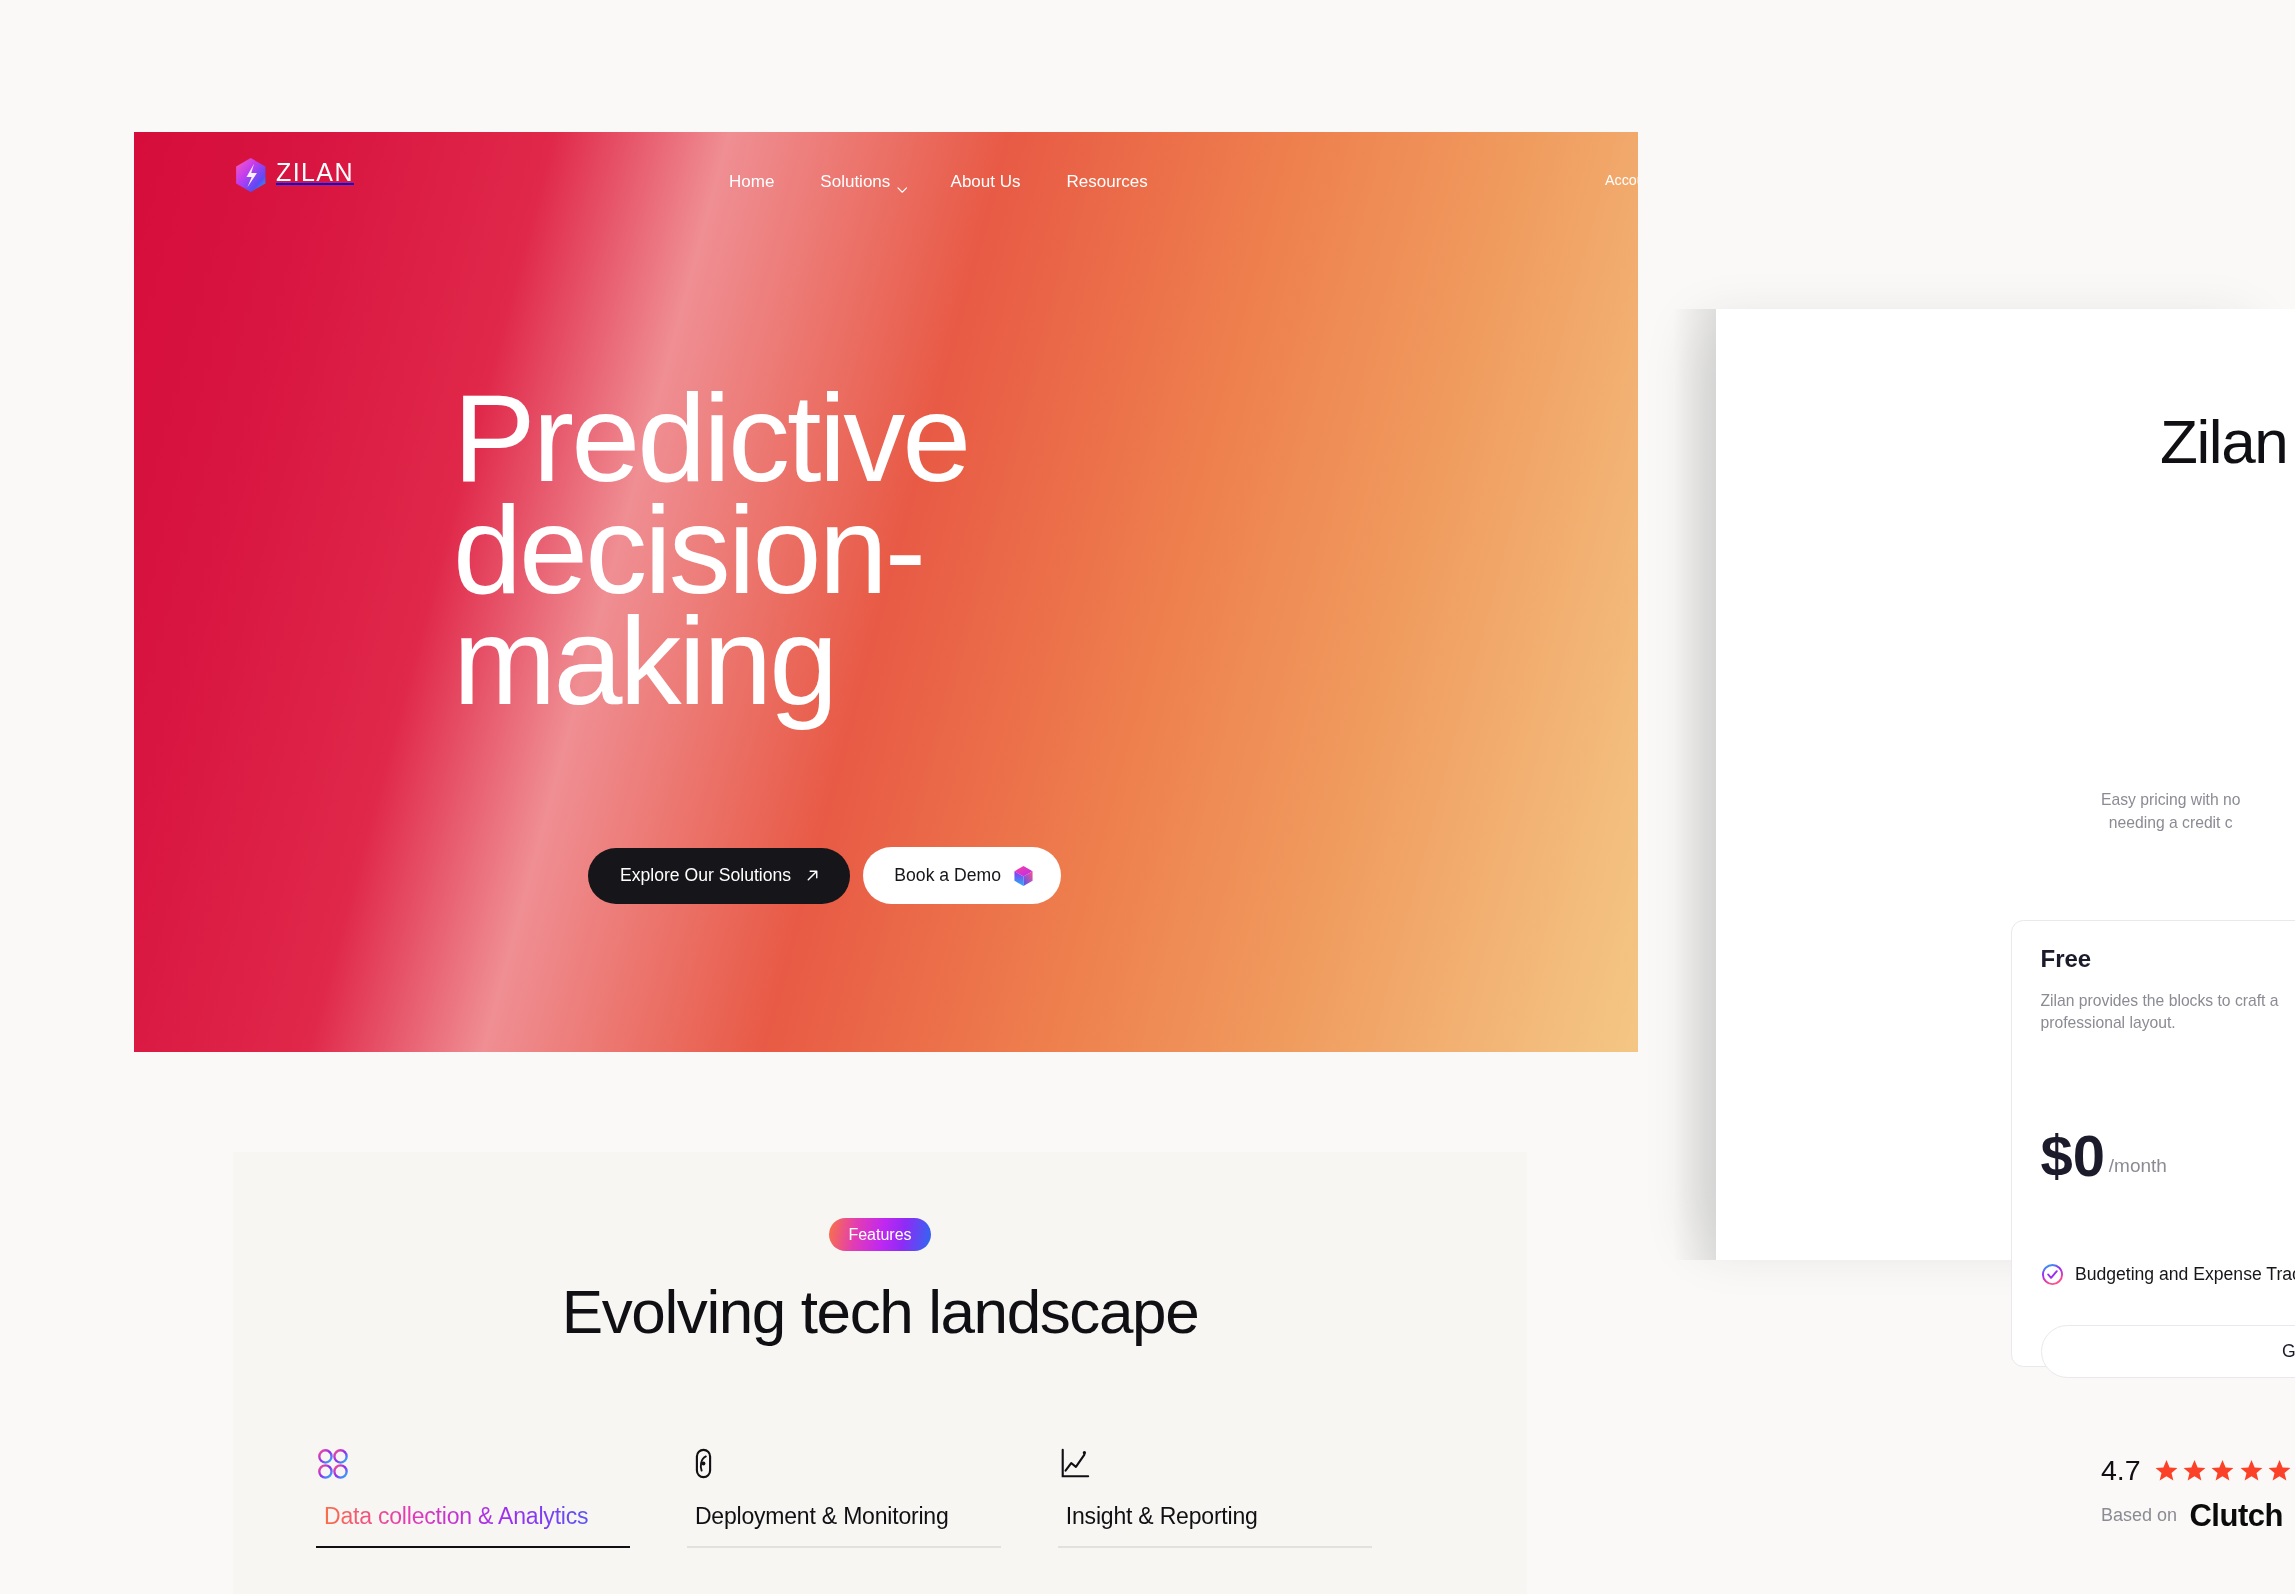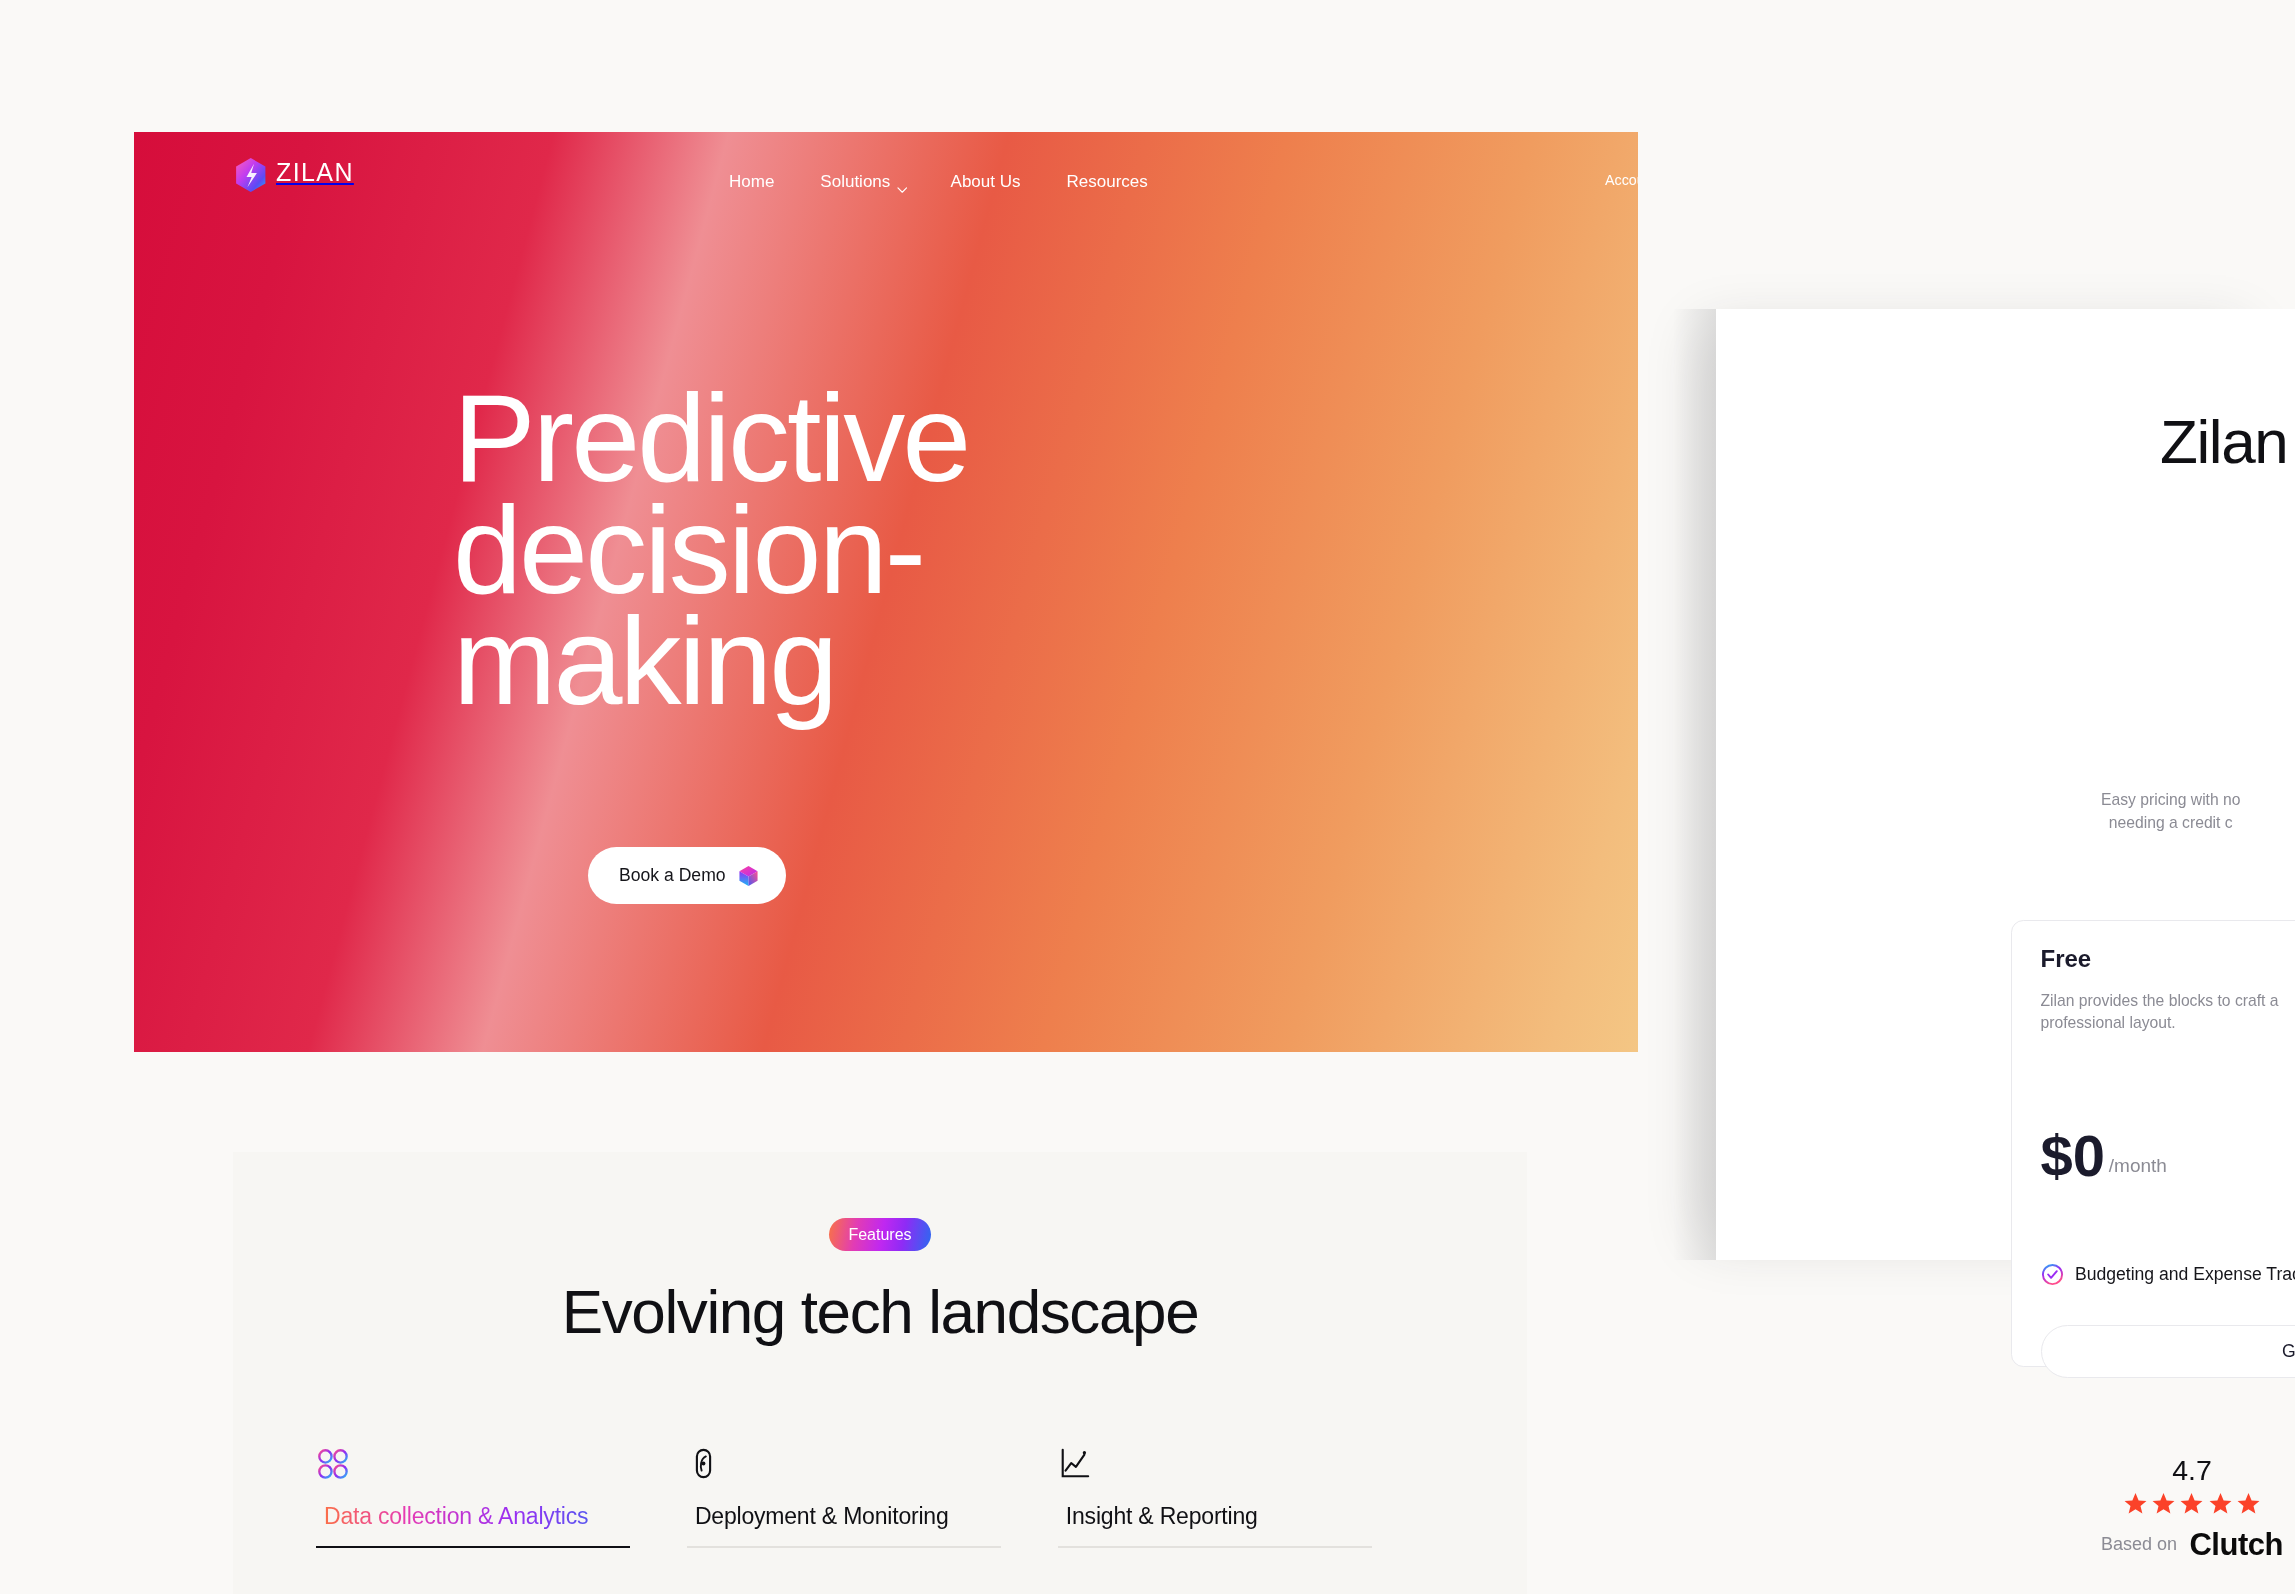--- a/index.html
+++ b/index.html
@@ -189,21 +189,21 @@
     position:absolute; left:28.5px; top:404px;
     width:613px; height:53px;
     border:1.4px solid #e9e9ed; border-radius:475px; background:#fff;
     display:flex; align-items:center; justify-content:center;
     font-size:17.6px; font-weight:500; color:#1b1b2c; cursor:pointer;
     font-family:inherit;
   }
 
   
   .rating{ position:absolute; left:2101px; top:1454px; }
-  .rating-top{ display:flex; align-items:center; gap:4px;flex-direction:column; }
+  .rating-top{ display:flex; align-items:center; gap:13px; }
   .rating-score{ font-size:28.5px; font-weight:500; color:#101014; }
   .stars{ display:flex; gap:3.3px; }
   .star{ width:25px; height:25px; }
   .rating-bot{ display:flex; align-items:center; gap:12.4px; margin-top:10.5px; }
   .based-on{ font-size:18px; color:#8b8b94; }
   .clutch{ font-size:31px; font-weight:700; color:#0b0b0b; letter-spacing:-0.5px; }
 </style>
 </head>
 <body>
 
@@ -250,20 +250,28 @@
     </div>
 
     <a class="nav-account" href="#">Account</a>
   </nav>
 
   <h1 class="headline">Predictive
 decision-
 making</h1>
 
   <div class="cta-row">
+    <button class="btn btn-dark">
+      <span>Explore Our Solutions</span>
+      <span class="arrow-ne">
+        <svg width="17" height="17" viewBox="0 0 36 36">
+          <path d="M9 27 L27 9 M13 9 L27 9 L27 23" stroke="#fff" stroke-width="3" fill="none" stroke-linecap="round" stroke-linejoin="round"></path>
+        </svg>
+      </span>
+    </button>
     <button class="btn btn-light">
       <span>Book a Demo</span>
       <span class="cube">
         <svg width="21" height="22" viewBox="0 0 44 46">
           <defs>
             <linearGradient id="cg1" x1="0" y1="0" x2="1" y2="1">
               <stop offset="0%" stop-color="#ff3fa0"></stop>
                 <stop offset="100%" stop-color="#b62bf0"></stop>
             </linearGradient>
             <linearGradient id="cg2" x1="0" y1="0" x2="0" y2="1">

